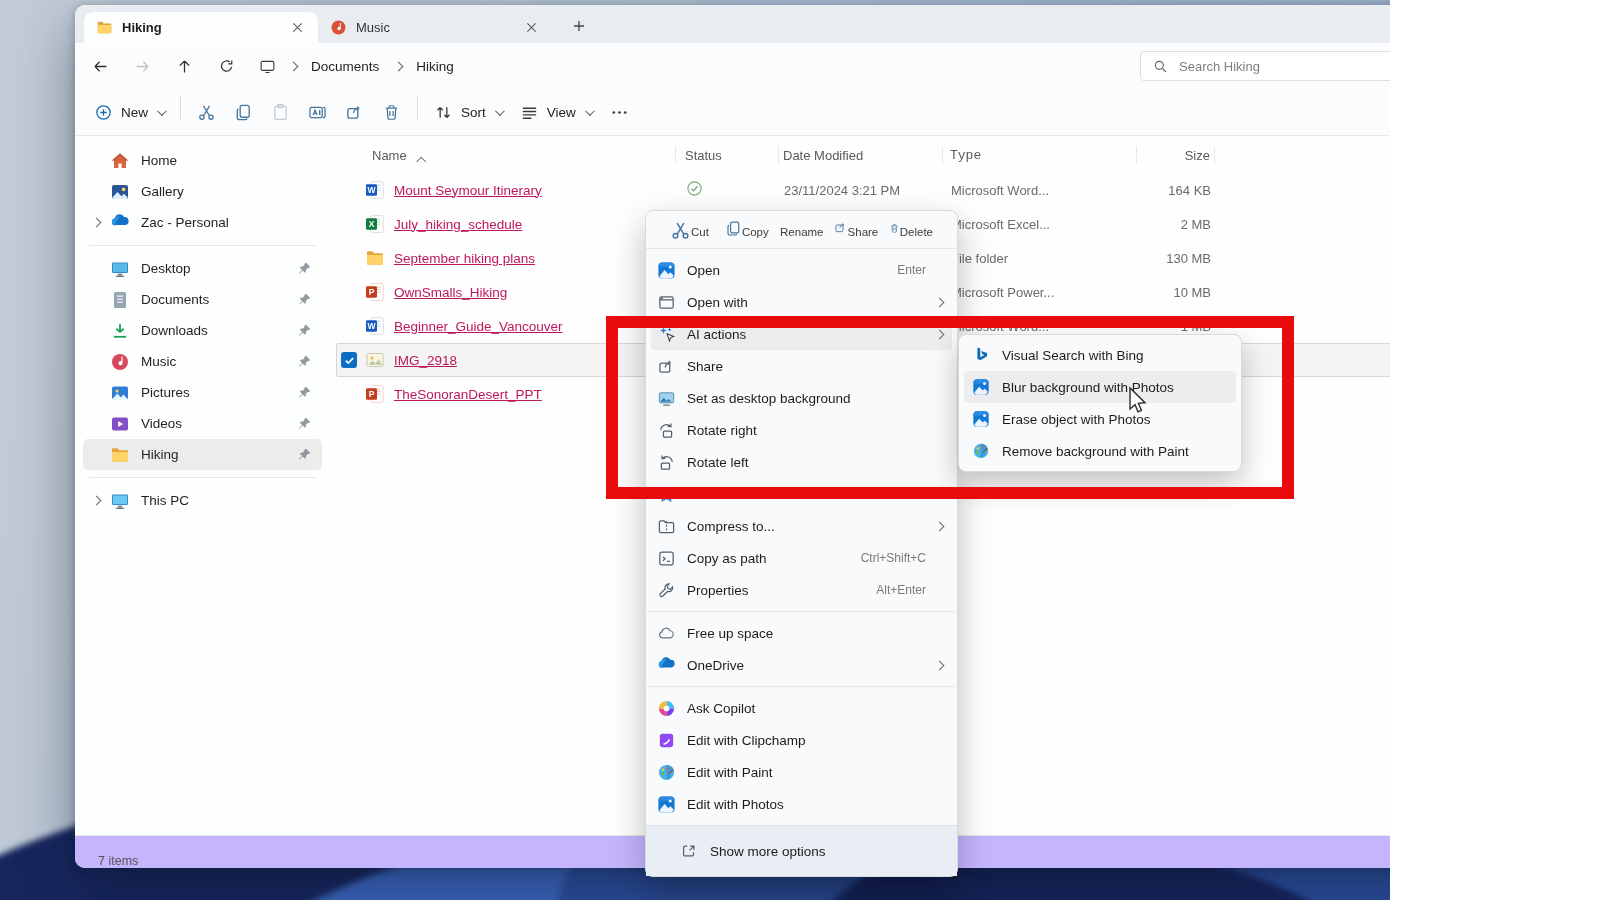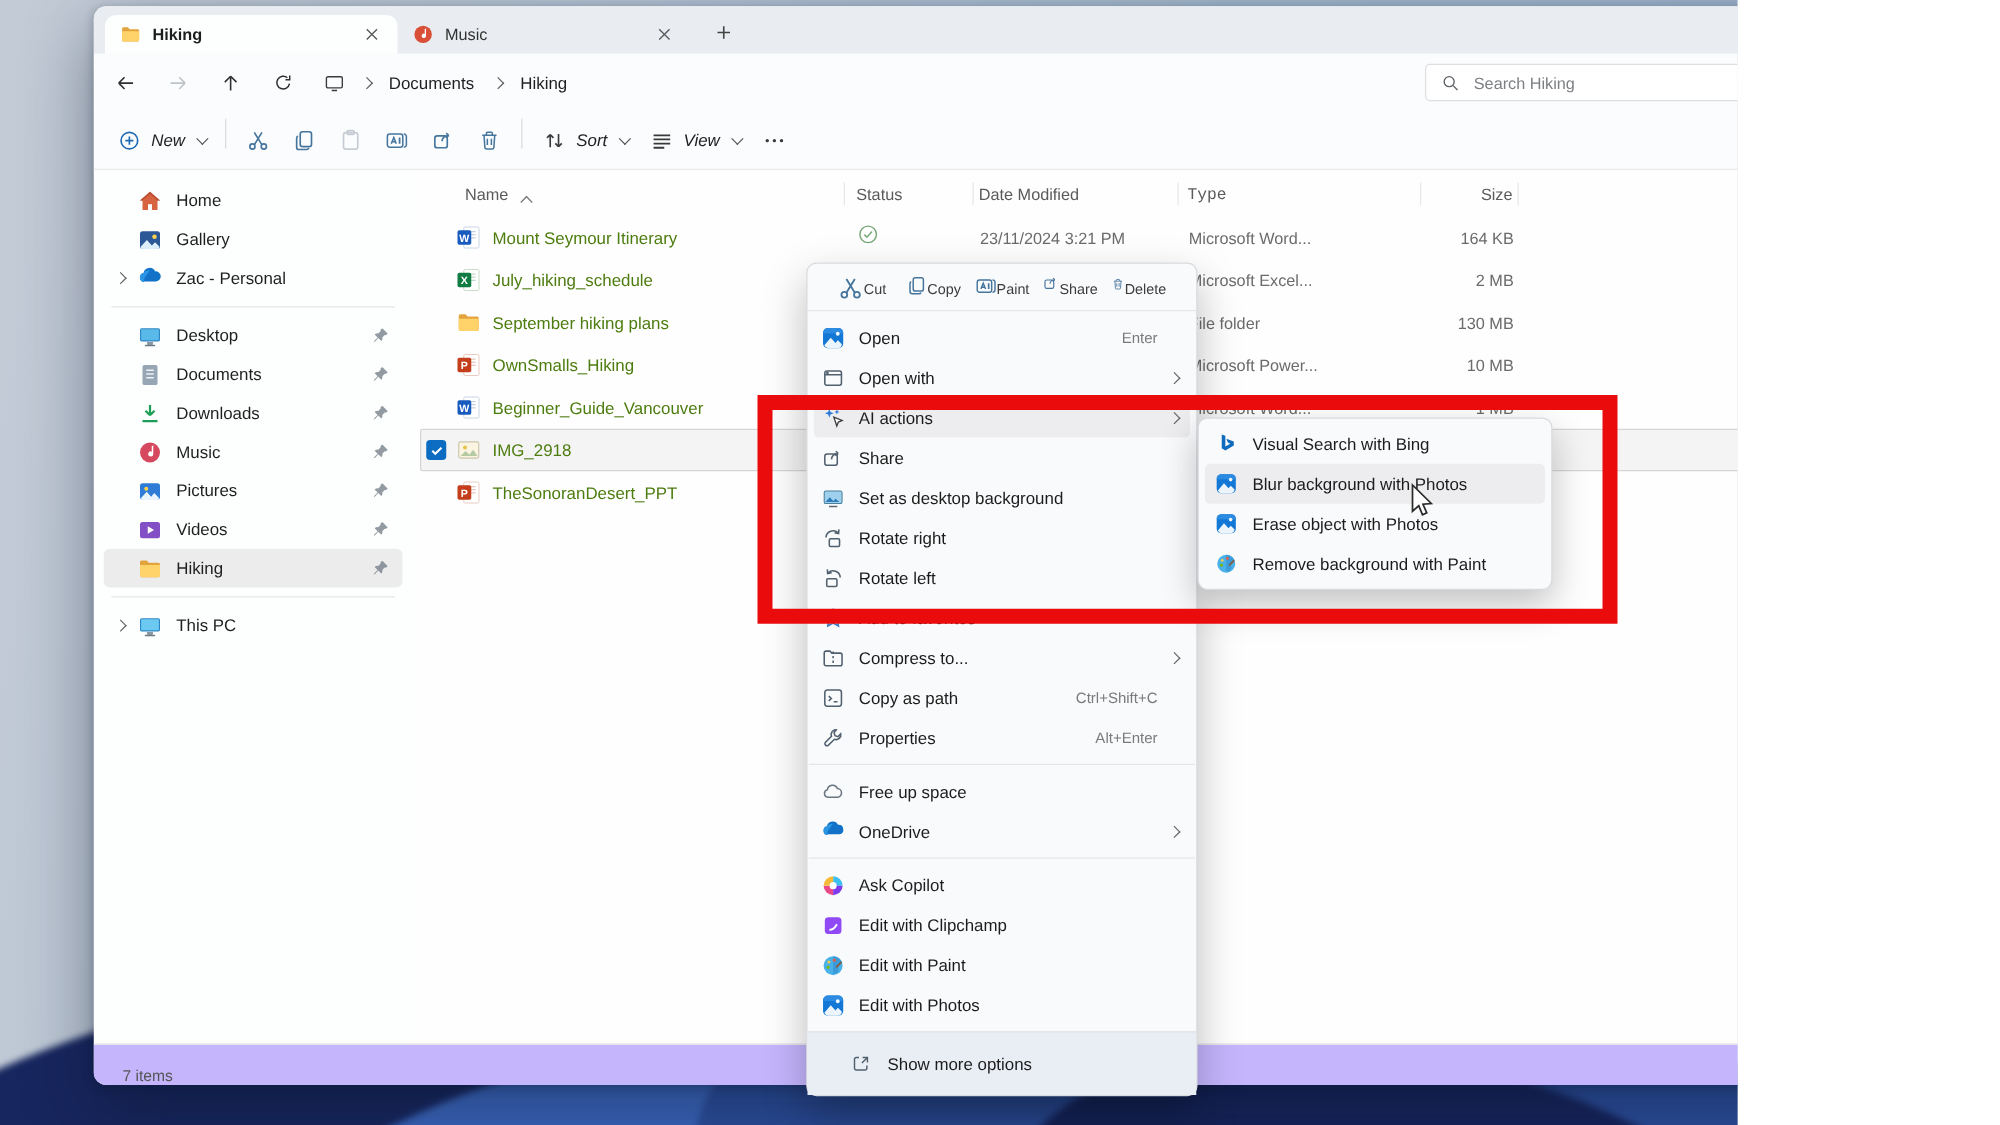--- a/index.html
+++ b/index.html
@@ -78,21 +78,21 @@
   .sort-chev{width:6px;height:6px;border-right:1.3px solid #777;border-bottom:1.3px solid #777;transform:rotate(-135deg) translate(-2px,-1px);margin-left:10px;}
   .fh-v{position:absolute;top:7px;width:1px;height:18px;background:#e8e8e8;}
   .rows{margin-top:2px;}
   .frow{display:flex;align-items:center;height:34px;width:1130px;box-sizing:border-box;border:1px solid transparent;border-radius:2px;margin-left:6px;}
   .frow.sel{background:#f4f4f4;border-color:#d6d6d6;width:1124px;}
   .fc-name{width:349px;display:flex;align-items:center;box-sizing:border-box;padding-left:4px;}
   .cbx{width:16px;height:16px;border-radius:3px;background:#0b6cc1;display:flex;align-items:center;justify-content:center;visibility:hidden;flex:0 0 auto;}
   .cbx.show{visibility:visible;}
   .cbx svg{width:11px;height:11px;}
   .f-ic{width:20px;height:20px;margin-left:8px;flex:0 0 auto;}
-  .f-label{font-size:13.5px;color:#4d7c0f;margin-left:9px;white-space:nowrap;}
+  .f-label{font-size:13.5px;color:#be185d;margin-left:9px;white-space:nowrap;text-decoration:underline;}
   .fc-status{width:98px;}
   .fc-status .st-ic{width:17px;height:17px;display:inline-block;}
   .fc-date,.fc-type{font-size:13px;color:#6b6b6b;white-space:nowrap;overflow:hidden;}
   .fc-date{width:167px;}
   .fc-type{width:190px;}
   .fc-size{width:70px;font-size:13px;color:#6b6b6b;text-align:right;}
 
   .statusbar{position:absolute;left:0;right:0;bottom:0;height:32px;border-top:1px solid #e7e7e7;background:#c4b5fd;display:flex;align-items:flex-end;}
   .items-count{font-size:12.5px;color:#555;margin-left:23px;}
   .view-toggles{position:absolute;right:26px;display:flex;gap:10px;}
@@ -241,21 +241,21 @@
       <div class="searchbox">
         <svg viewBox="0 0 18 18" fill="none" stroke="#5c6166" stroke-width="1.3">
             <circle cx="7.6" cy="7.6" r="4.8"></circle>
             <path d="M11.4 11.4 L15.6 15.6"></path>
           </svg>
         <input placeholder="Search Hiking" style="">
       </div>
     </div>
 
     <div class="toolbar">
-      <div style="display:flex;font-style:italic;">
+      <div style="display:flex;">
 
           <div class="tbtn">
             <span class="tb-ic"><svg viewBox="0 0 20 20" fill="none" stroke="#1e69b3" stroke-width="1.4">
                 <circle cx="10" cy="10" r="7"></circle>
                 <path d="M10 6.6 v6.8 M6.6 10 h6.8"></path>
               </svg></span>
             <span class="tb-label">New</span>
             <span class="dd"></span>
           </div>
         <div class="tb-sep"></div>
@@ -728,21 +728,21 @@
           <span class="qa-label">Copy</span>
         </div>
 
         <div class="qa">
           <span class="qa-ic"><svg viewBox="0 0 20 20" fill="none" stroke="#46759e" stroke-width="1.3">
               <rect x="2" y="4.5" width="13" height="11" rx="2"></rect>
               <path d="M5.3 12.6 L7.4 7.4 L9.5 12.6 M6.1 11 h2.6"></path>
               <path d="M12.3 7.4 v5.2" stroke-width="1.5"></path>
               <path d="M15.8 4.5 a2 2 0 0 1 2.2 2 v7 a2 2 0 0 1-2.2 2"></path>
             </svg></span>
-          <span class="qa-label">Paint</span>
+          <span class="qa-label">Rename</span>
         </div>
 
         <div class="qa">
           <span class="qa-ic"><svg viewBox="0 0 20 20" fill="none" stroke="#46759e" stroke-width="1.4">
               <rect x="3" y="6" width="10.5" height="10" rx="2"></rect>
               <path d="M9 10.5 c.3-3 2-4.6 5.8-4.8 M14.8 5.7 l-2.2-2 M14.8 5.7 l-2.6 1.7"></path>
             </svg></span>
           <span class="qa-label">Share</span>
         </div>
 

